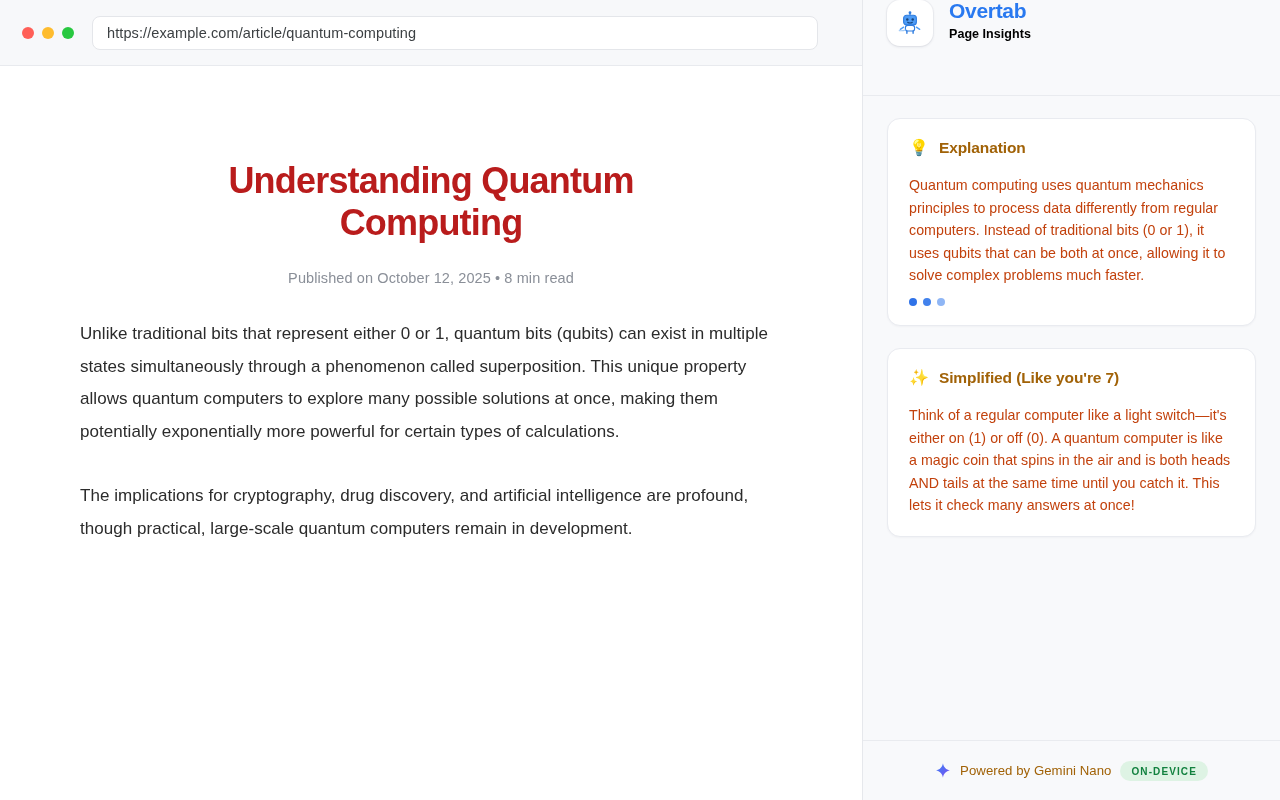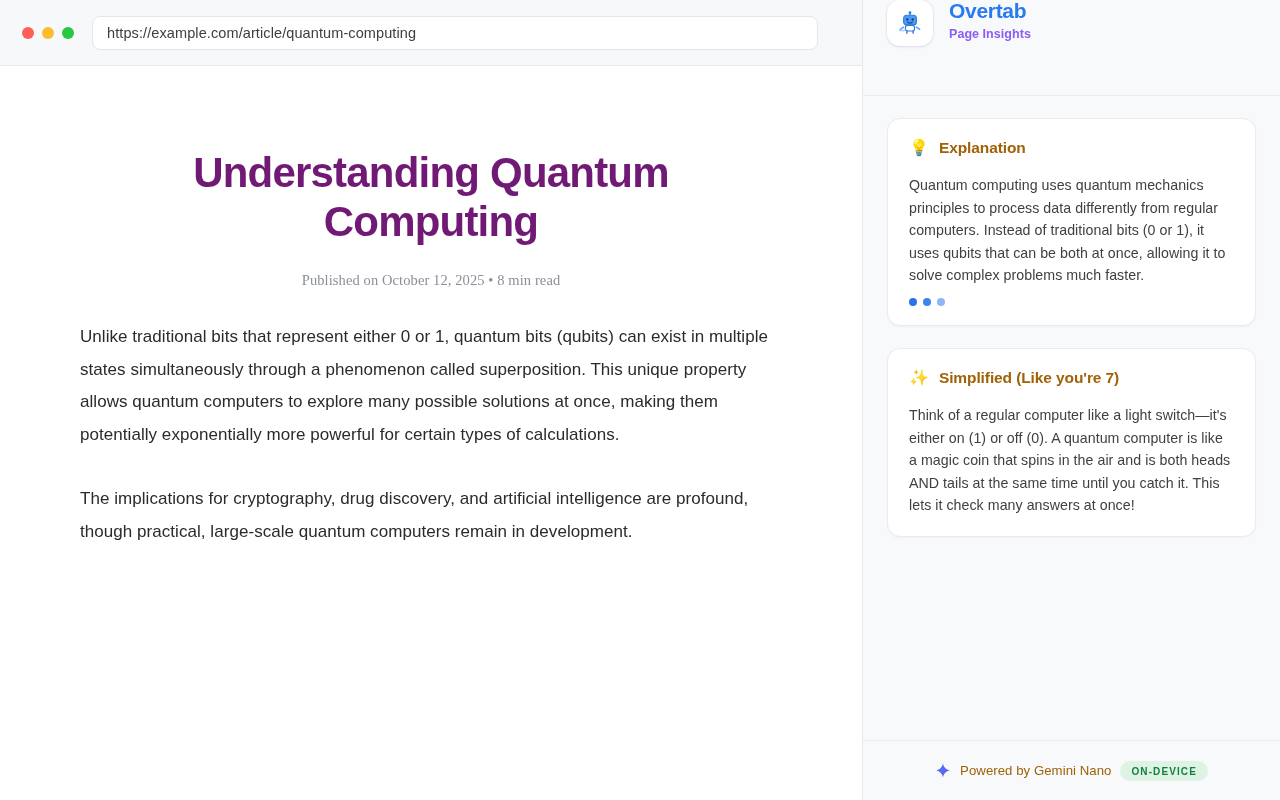--- a/index.html
+++ b/index.html
@@ -20,20 +20,21 @@
   }
 
   
   .browser {
     width: 862px;
     height: 800px;
     background: #ffffff;
     display: flex;
     flex-direction: column;
     position: relative;
+    gap: 12px;
   }
 
   .chrome-bar {
     height: 66px;
     background: #f7f8fa;
     border-bottom: 1px solid #e8eaee;
     display: flex;
     align-items: center;
     padding: 0 22px;
     flex: none;
@@ -70,37 +71,36 @@
   }
 
   .page {
     flex: 1;
     overflow: hidden;
     padding: 0 80px;
     background: #ffffff;
   }
 
   .article-title {
-    font-size: 42px;
+    font-size: 36px;
     line-height: 1.17;
     font-weight: bold;
-    color: #701a75;
+    color: #b91c1c;
     text-align: center;
     letter-spacing: -0.8px;
     margin-top: 82px;
     padding: 0 60px;
   }
 
   .article-meta {
     text-align: center;
     font-size: 14.5px;
     color: #8a8f98;
     margin-top: 26px;
     letter-spacing: .1px;
-    font-family: Liberation Serif, serif;
   }
 
   .para {
     font-size: 17px;
     line-height: 32.5px;
     color: #2b2b2b;
     margin-top: 32px;
     letter-spacing: .05px;
   }
   .para.first { margin-top: 38px; }
@@ -148,21 +148,21 @@
   .brand { margin-left: 16px; line-height: 1; }
   .brand-name {
     font-size: 21px;
     font-weight: bold;
     color: #2979f0;
     letter-spacing: -0.3px;
   }
   .brand-sub {
     font-size: 12.5px;
     font-weight: bold;
-    color: #8b5cf6;
+    color: #000000;
     margin-top: 7px;
     letter-spacing: .05px;
   }
 
   .panel-body {
     flex: 1;
     padding: 22px 24px 0 24px;
     overflow: hidden;
   }
 
@@ -185,21 +185,21 @@
     font-size: 15.5px;
     font-weight: bold;
     color: #a16207;
     letter-spacing: -0.1px;
   }
 
   .card-text {
     margin-top: 17px;
     font-size: 14.2px;
     line-height: 22.6px;
-    color: #404040;
+    color: #c2410c;
     letter-spacing: .05px;
   }
 
   .typing-dots {
     display: flex;
     gap: 6px;
     margin-top: 11px;
   }
   .typing-dots i {
     display: block;

